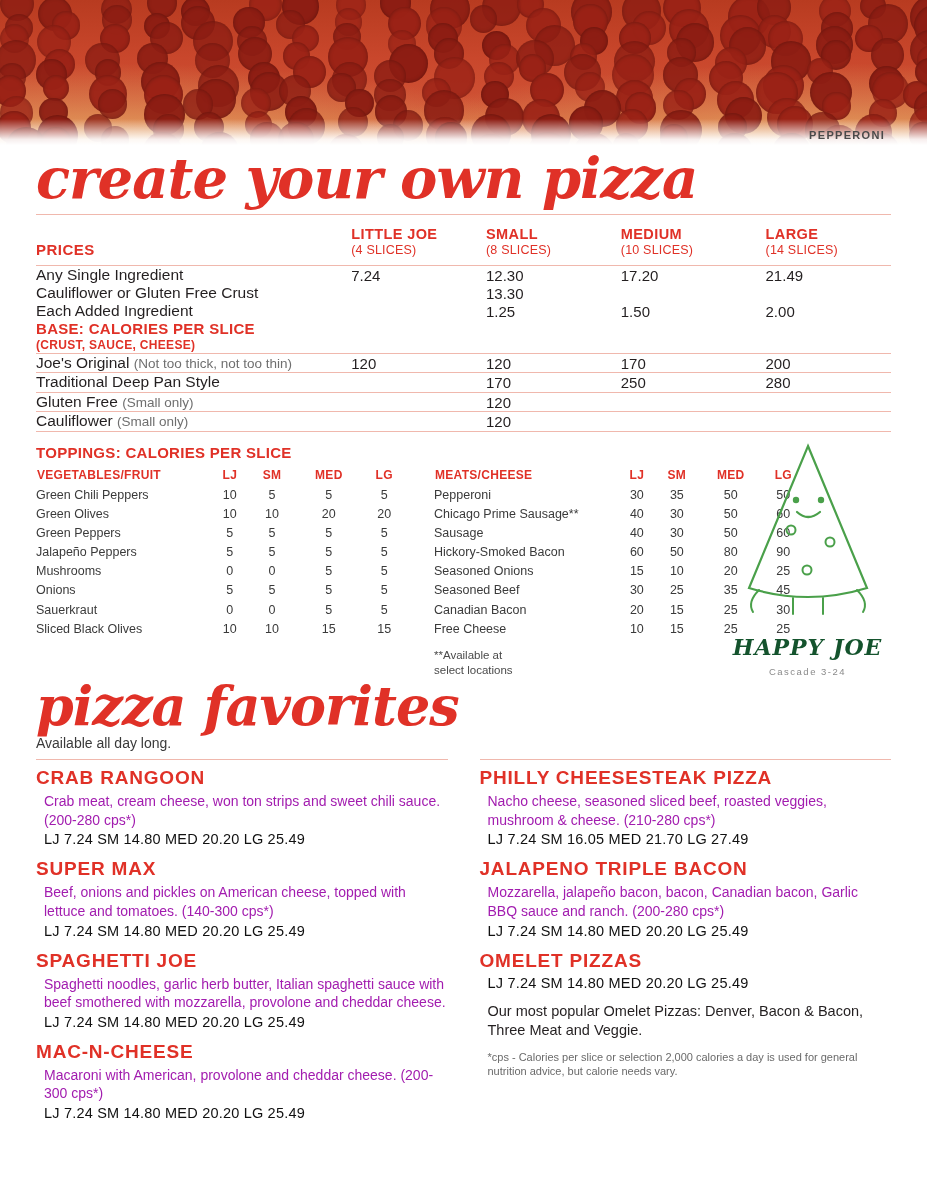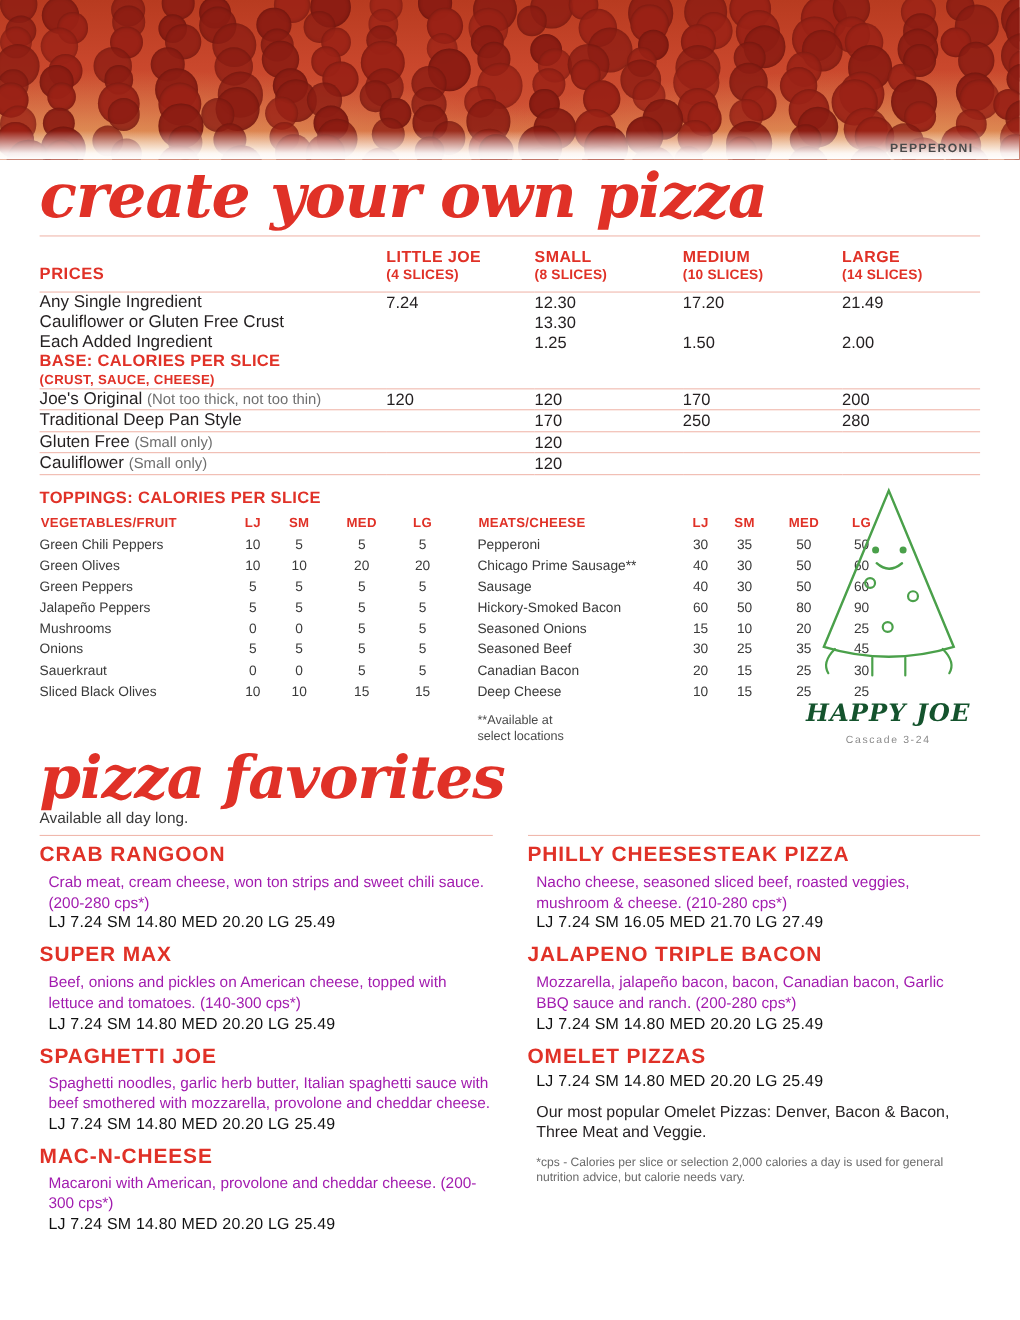--- a/index.html
+++ b/index.html
@@ -61,21 +61,21 @@
   }
   .rule { height:1px; background:#f0b8ad; margin: 6px 36px 0 36px; }
   
   .pricewrap { margin: 10px 36px 0 36px; }
   table.price { width:100%; border-collapse:collapse; }
   table.price td, table.price th { padding:0; text-align:left; vertical-align:bottom; }
   .col-head {
     color:#e03127; font-weight:700; font-size:14.5px; letter-spacing:.4px; text-align:center;
     line-height:1.25;
   }
-  .col-head small { display:block; font-size:12.5px; font-weight:700; letter-spacing:.2px;}
+  .col-head small { display:block; font-size:12.5px; font-weight:400; letter-spacing:.2px;}
   .lbl-prices { color:#e03127; font-weight:700; font-size:15px; letter-spacing:.5px; }
   .rowlabel { font-size:15.5px; padding:7px 0 7px 0; }
   .rowlabel .muted { color:#6f6f6f; font-size:13.5px; }
   .num { text-align:center; font-size:15px; }
   .base-head { color:#e03127; font-weight:700; font-size:15px; letter-spacing:.3px; line-height:1.2; padding-top:10px;}
   .base-head small { display:block; font-size:12px; font-weight:700; }
   .thinrule td { border-bottom:1px solid #f0b8ad; height:1px; padding:0; }
   
   .toppings { margin: 12px 36px 0 36px; position:relative; }
   .top-title { color:#e03127; font-weight:700; font-size:15px; letter-spacing:.3px; }
@@ -547,21 +547,21 @@
               <td>45</td>
             </tr>
             <tr>
               <td class="first">Canadian Bacon</td>
               <td>20</td>
               <td>15</td>
               <td>25</td>
               <td>30</td>
             </tr>
             <tr>
-              <td class="first">Deep Cheese</td>
+              <td class="first">Free Cheese</td>
               <td>10</td>
               <td>15</td>
               <td>25</td>
               <td>25</td>
             </tr>
           </tbody>
       </table>
       <div class="note" style="white-space:pre-line">**Available at
 select locations</div>
     </div>

